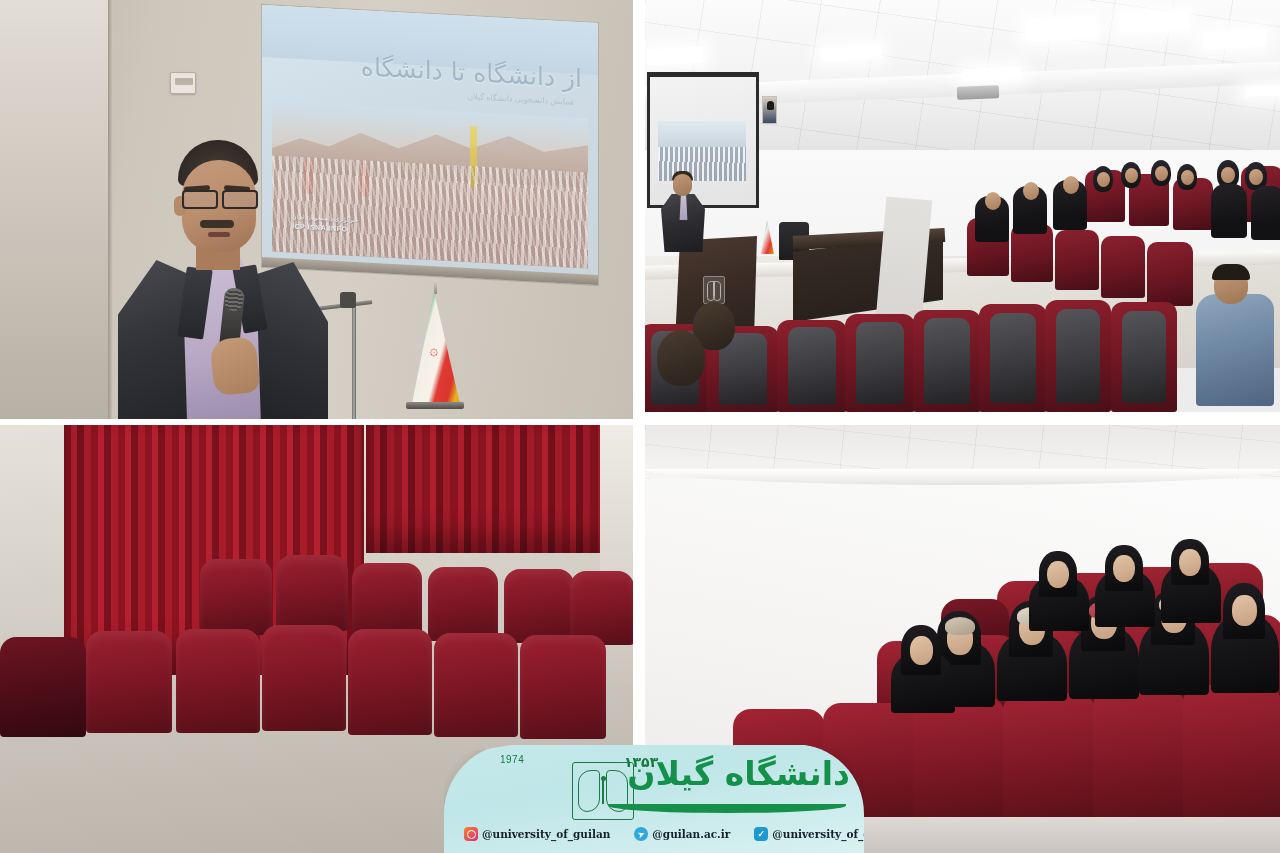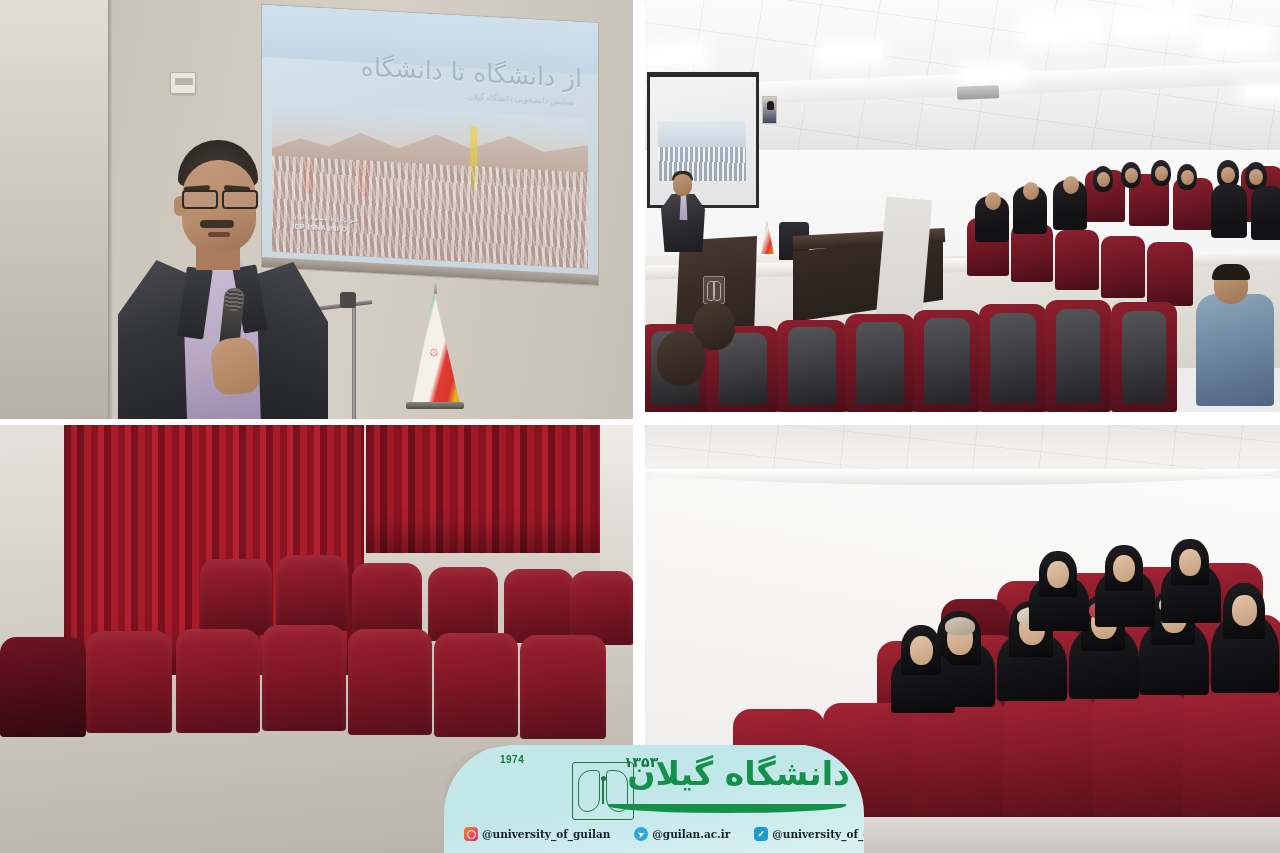--- a/index.html
+++ b/index.html
@@ -533,21 +533,21 @@
     box-shadow: 0 -2px 8px rgba(0,0,0,.09);
   }
   .brand-row { position:absolute; left:0; top:10px; width:100%; height:58px; }
   .brand-en {
     position:absolute; left:28px; top:12px; width:122px;
     color:#157a3e; line-height:1.04;
   }
   .brand-en .b-uni { font-size:18px; font-weight:bold; letter-spacing:-.2px; display:block; }
   .brand-en .b-gui { font-size:21px; font-weight:bold; letter-spacing:4.5px; display:block; }
   .brand-year-l {
-    position:absolute; left:56px; top:0; font-size:10px; font-weight:bold; color:#157a3e;
+    position:absolute; left:56px; top:0; font-size:10px; font-weight:normal; color:#157a3e;
     letter-spacing:.5px;
   }
   .brand-year-r {
     position:absolute; left:180px; top:0; font-size:14px; font-weight:bold; color:#157a3e;
     font-family:"DejaVu Sans", sans-serif;
   }
   .brand-logo {
     position:absolute; left:128px; top:8px; width:62px; height:58px;
     border:1.6px solid #1d7a42; border-radius:3px;
   }

